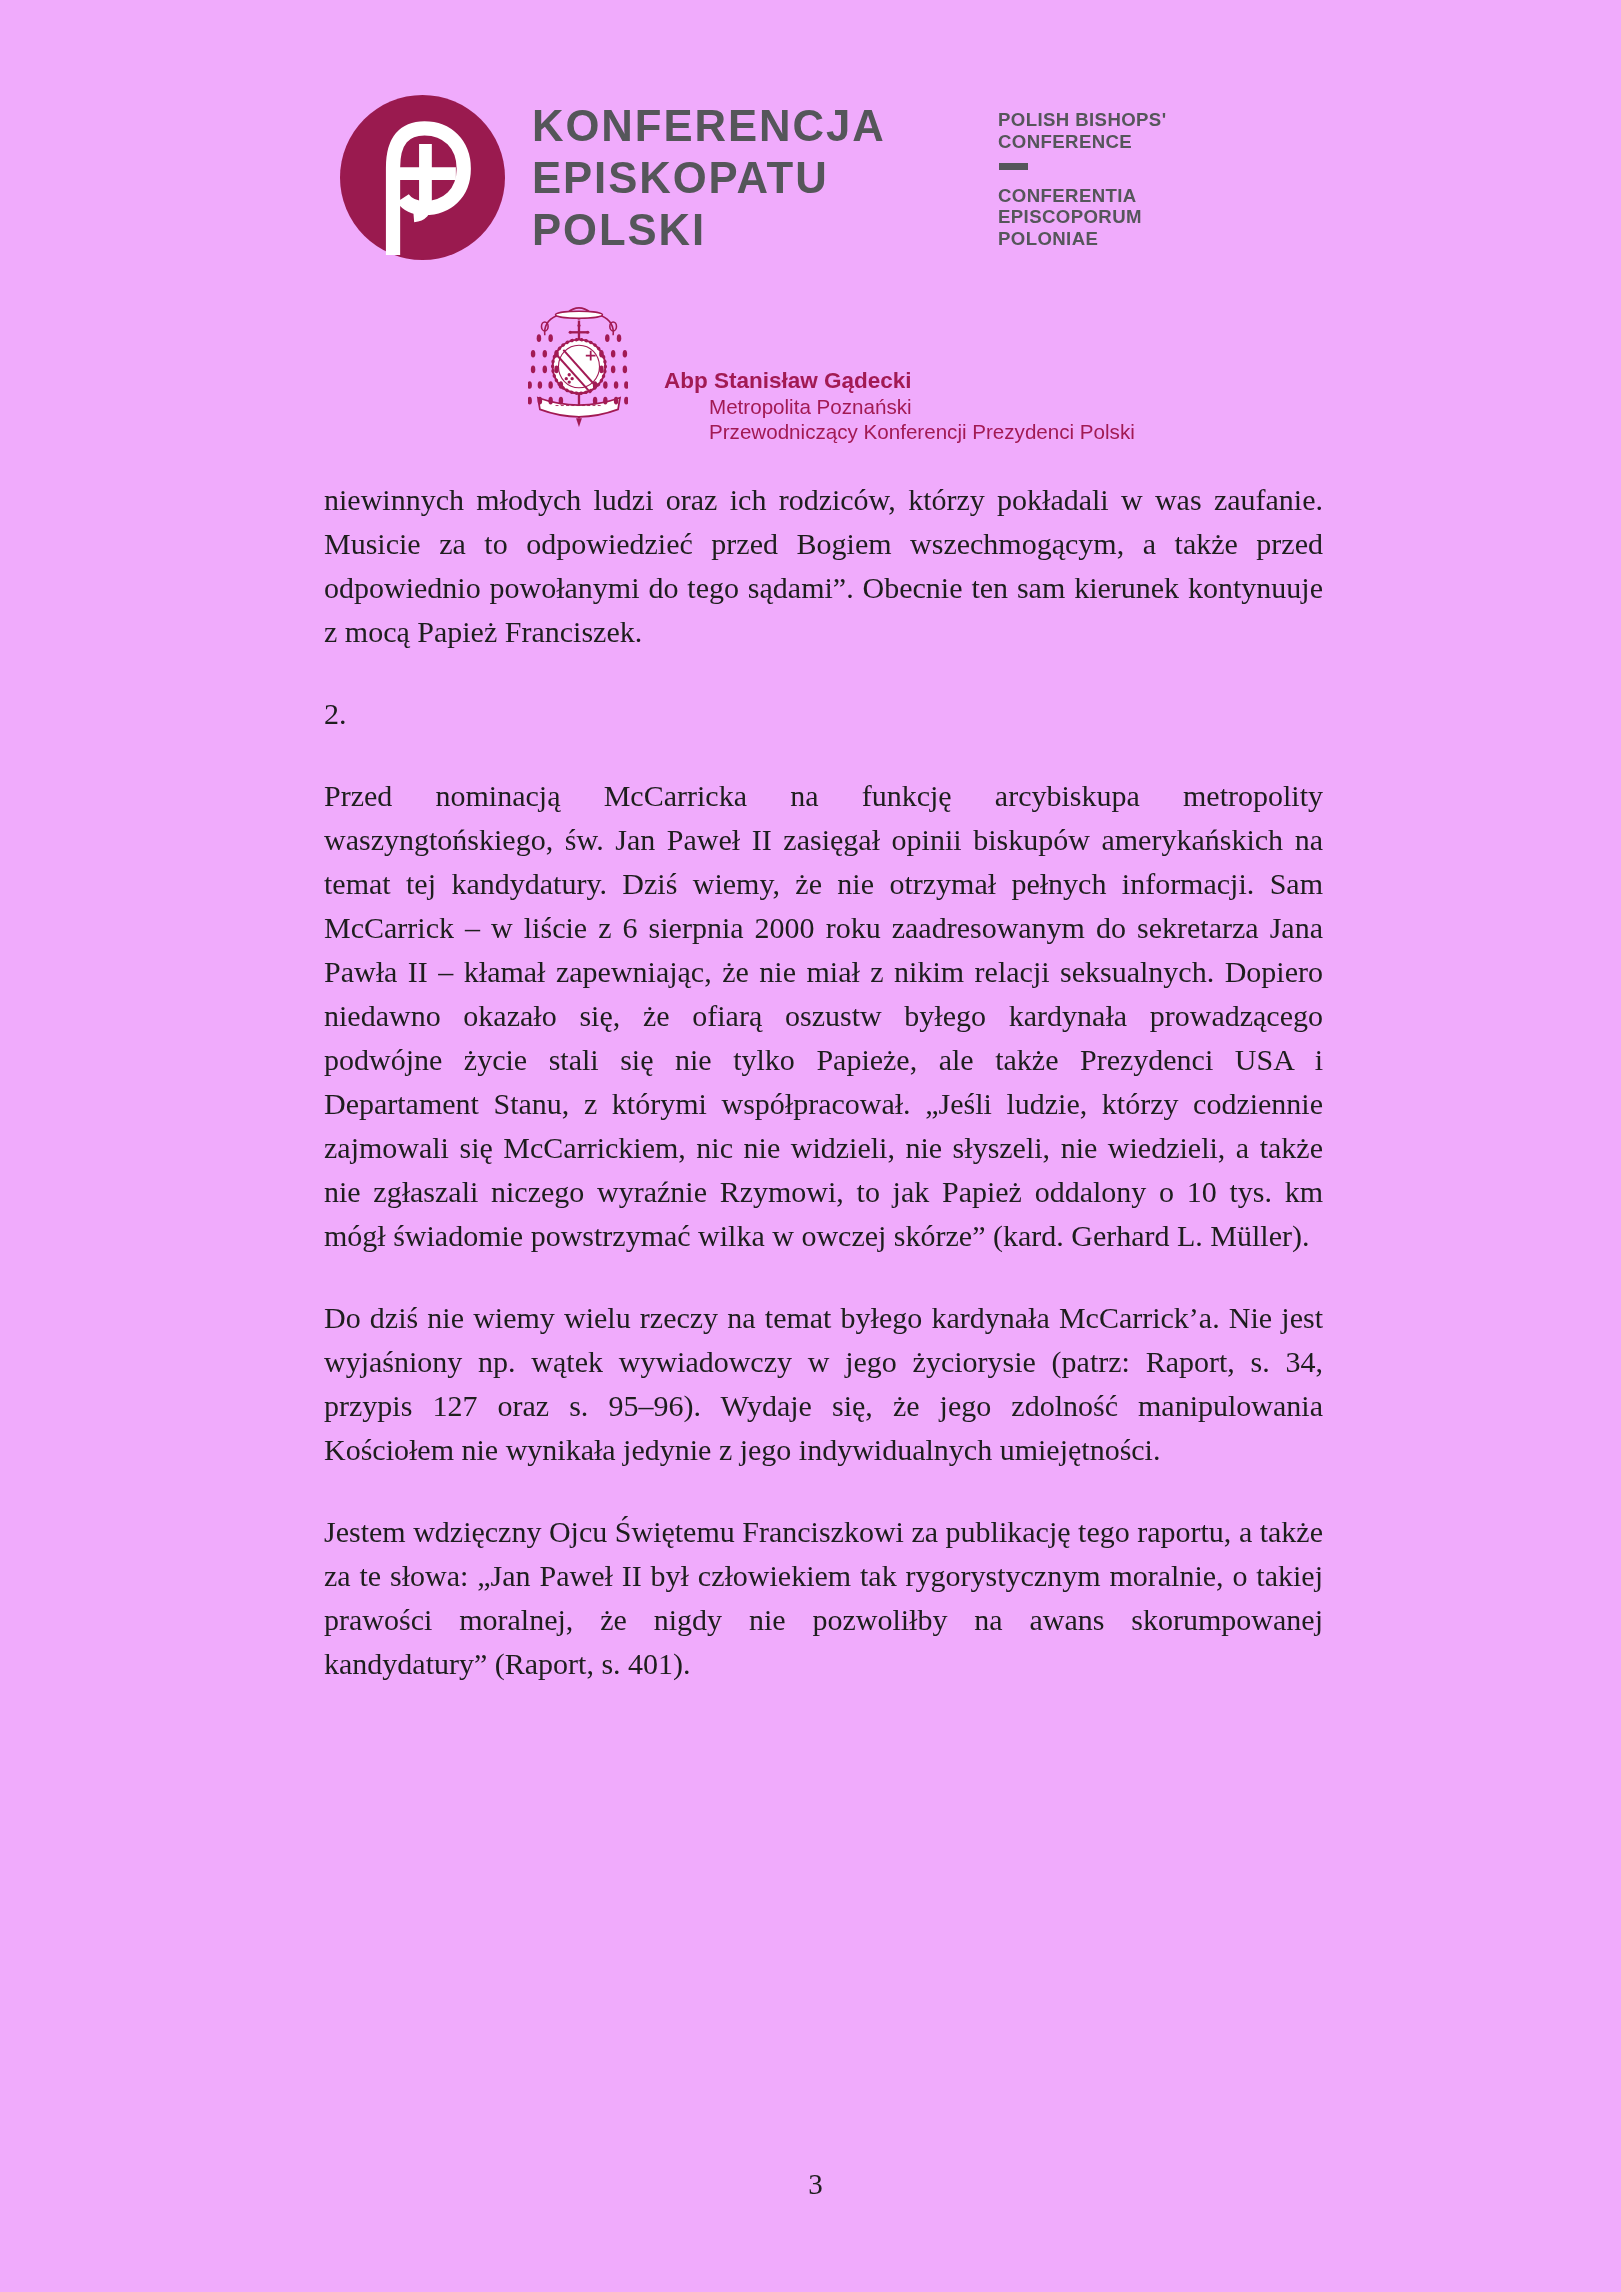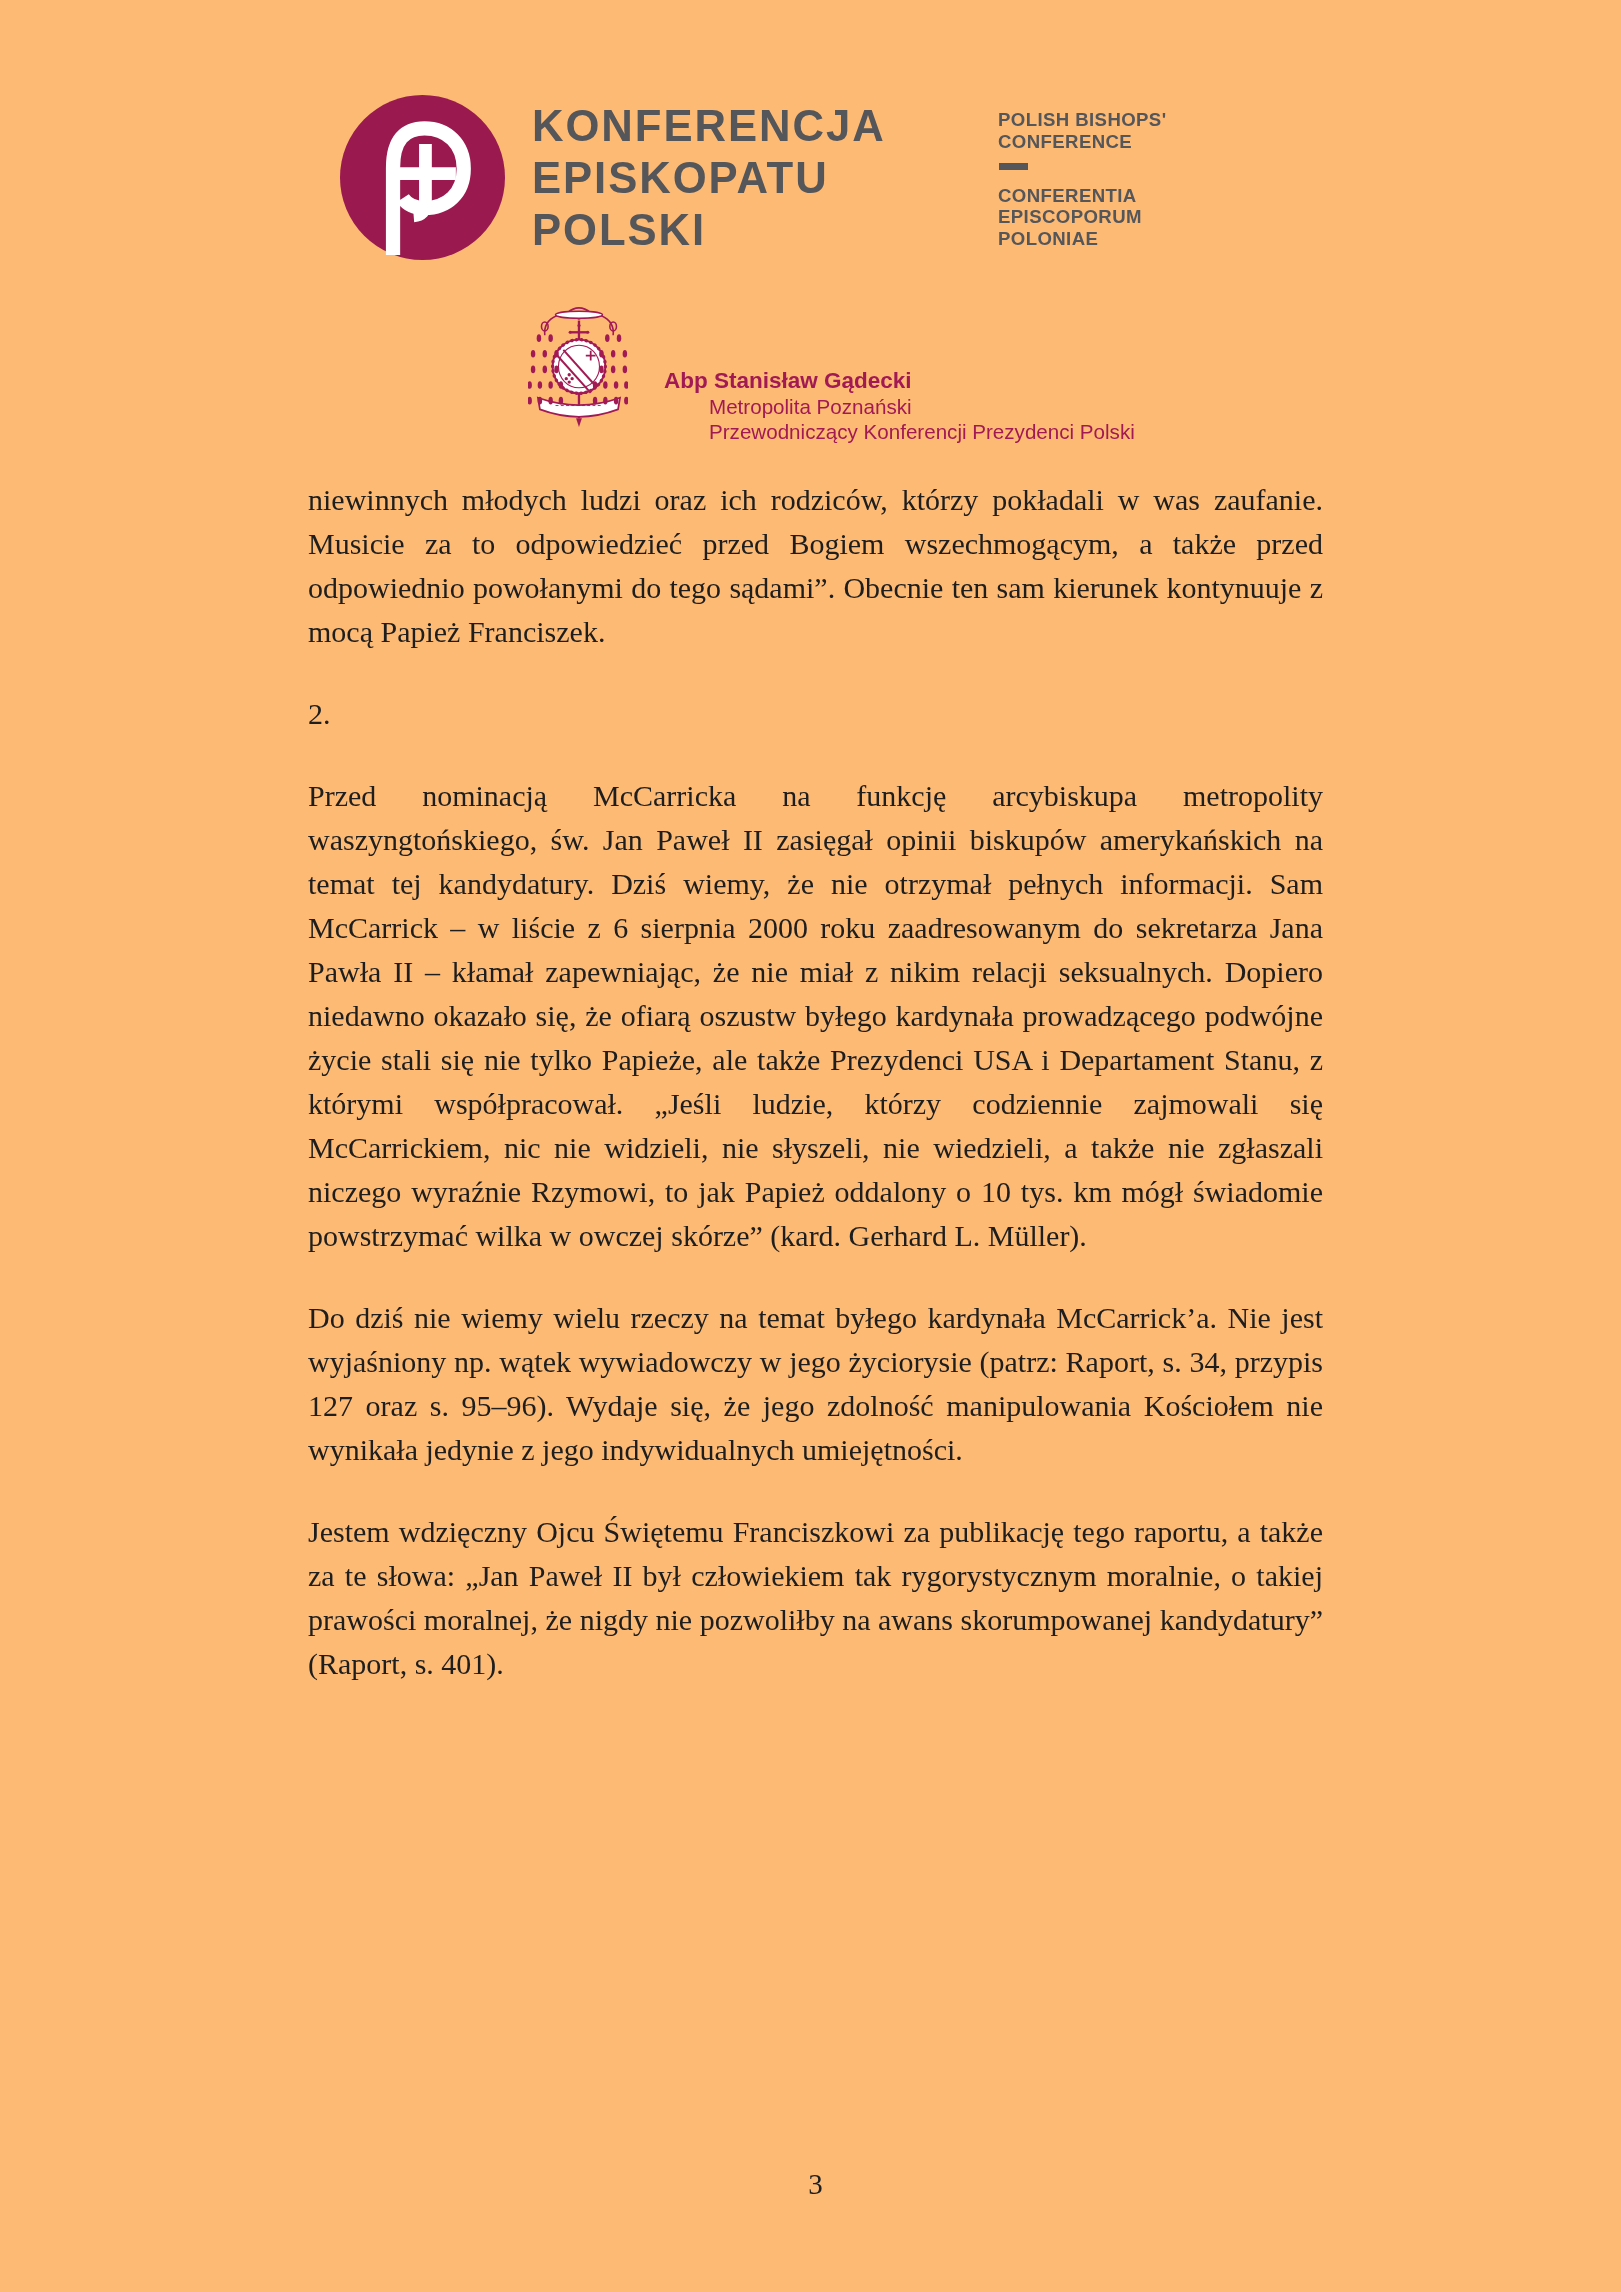--- a/index.html
+++ b/index.html
@@ -6,21 +6,21 @@
     --brand-maroon:#9A1A4F;
     --crest-maroon:#A21A54;
     --logo-gray:#55565A;
     --body-text:#1E1E1E;
   }
   html,body{margin:0;padding:0;}
   body{background:#888;}
   .page{
     position:relative;
     width:1621px;height:2293px;
-    background:#fdba74;
+    background:#f0abfc;
     overflow:hidden;
     font-family:"Liberation Serif", serif;
   }
   
   .kep-logo{position:absolute;left:340px;top:95px;width:165px;height:165px;}
   .wordmark{
     position:absolute;left:532px;top:100px;
     font-family:"Liberation Sans", sans-serif;
     font-weight:700;color:var(--logo-gray);
     font-size:45px;line-height:52px;letter-spacing:2px;
@@ -43,21 +43,21 @@
   }
   .lh-name{font-size:22.5px;font-weight:700;line-height:25.5px;white-space:nowrap;margin-top:44px;}
   .lh-title{font-size:20.6px;font-weight:400;line-height:25px;white-space:nowrap;margin-left:45px;}
   
   .bodytext{
     position:absolute;left:308px;top:478px;width:1015px;
     color:var(--body-text);
     font-size:30px;line-height:44px;
     text-align:justify;
   }
-  .bodytext p{margin:0 0 38px 0;padding:0;}
+  .bodytext p{margin:0 0 38px 16px;padding:0;}
   .pagenum{
     position:absolute;left:308px;top:2162px;width:1015px;
     text-align:center;color:var(--body-text);
     font-size:29px;line-height:44px;
   }
 </style>
 </head>
 <body>
 
 <div class="page">

